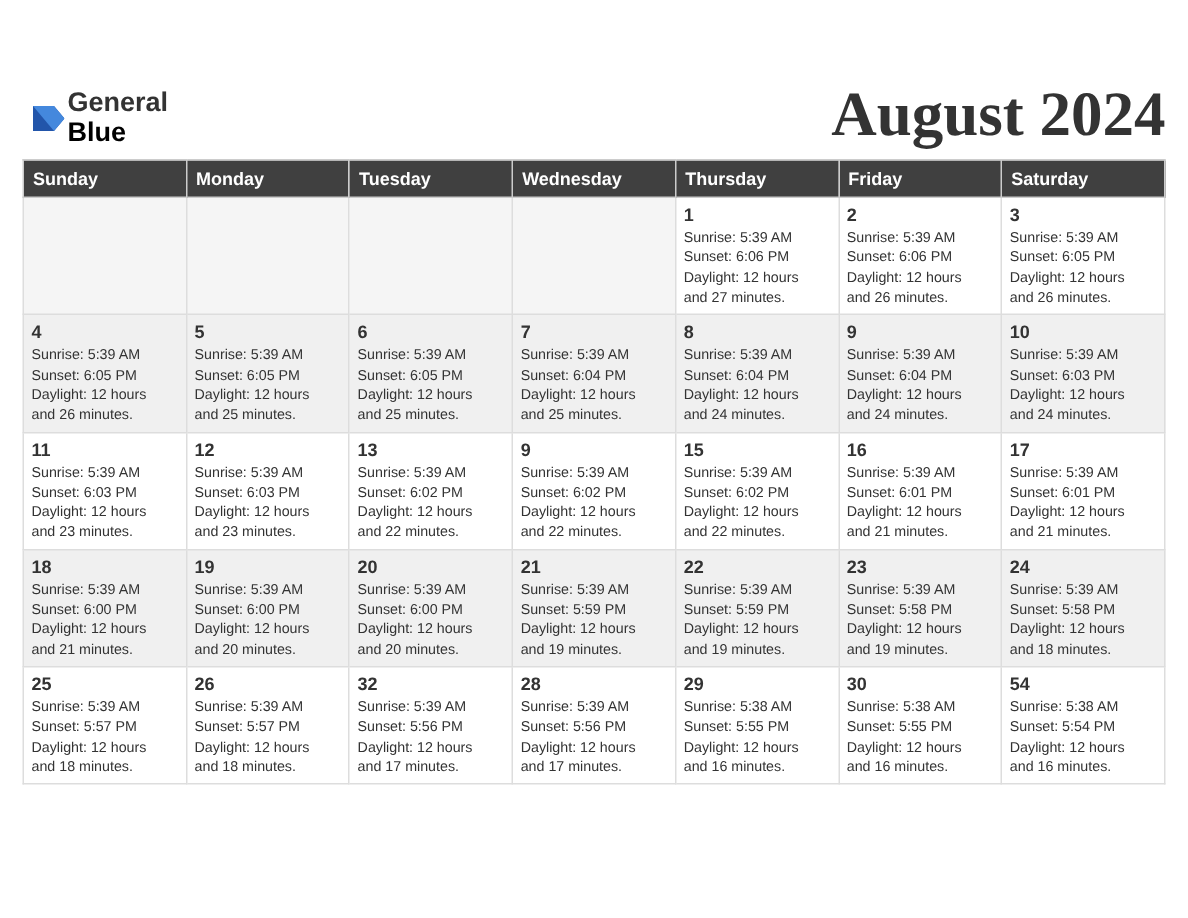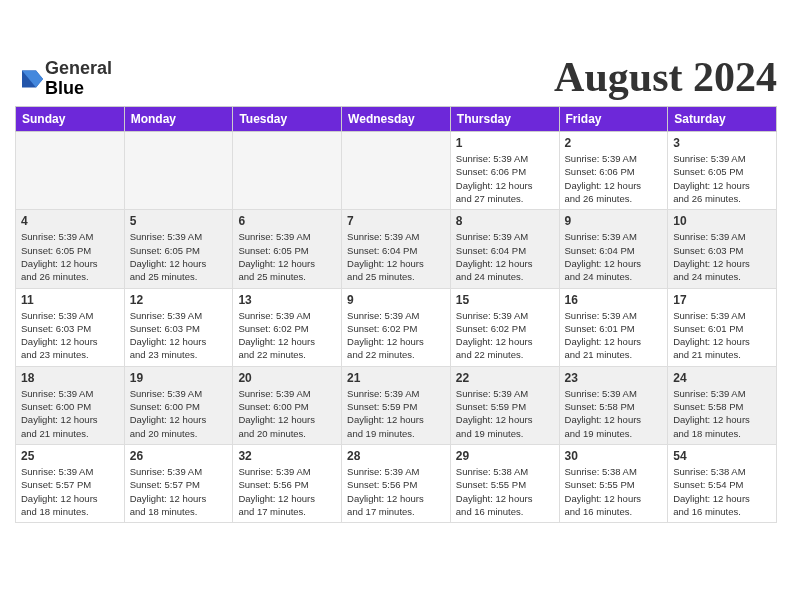--- a/index.html
+++ b/index.html
@@ -55,21 +55,21 @@
     .subtitle {
       font-size: 15px;
       color: #333;
     }
     .calendar {
       width: 100%;
       border-collapse: collapse;
       margin-top: 6px;
     }
     .calendar th {
-      background-color: #6d28d9;
+      background-color: #404040;
       color: #fff;
       font-size: 12px;
       font-weight: bold;
       text-align: left;
       padding: 5px 6px;
       border: 1px solid #ccc;
     }
     .calendar td {
       vertical-align: top;
       border: 1px solid #ddd;

